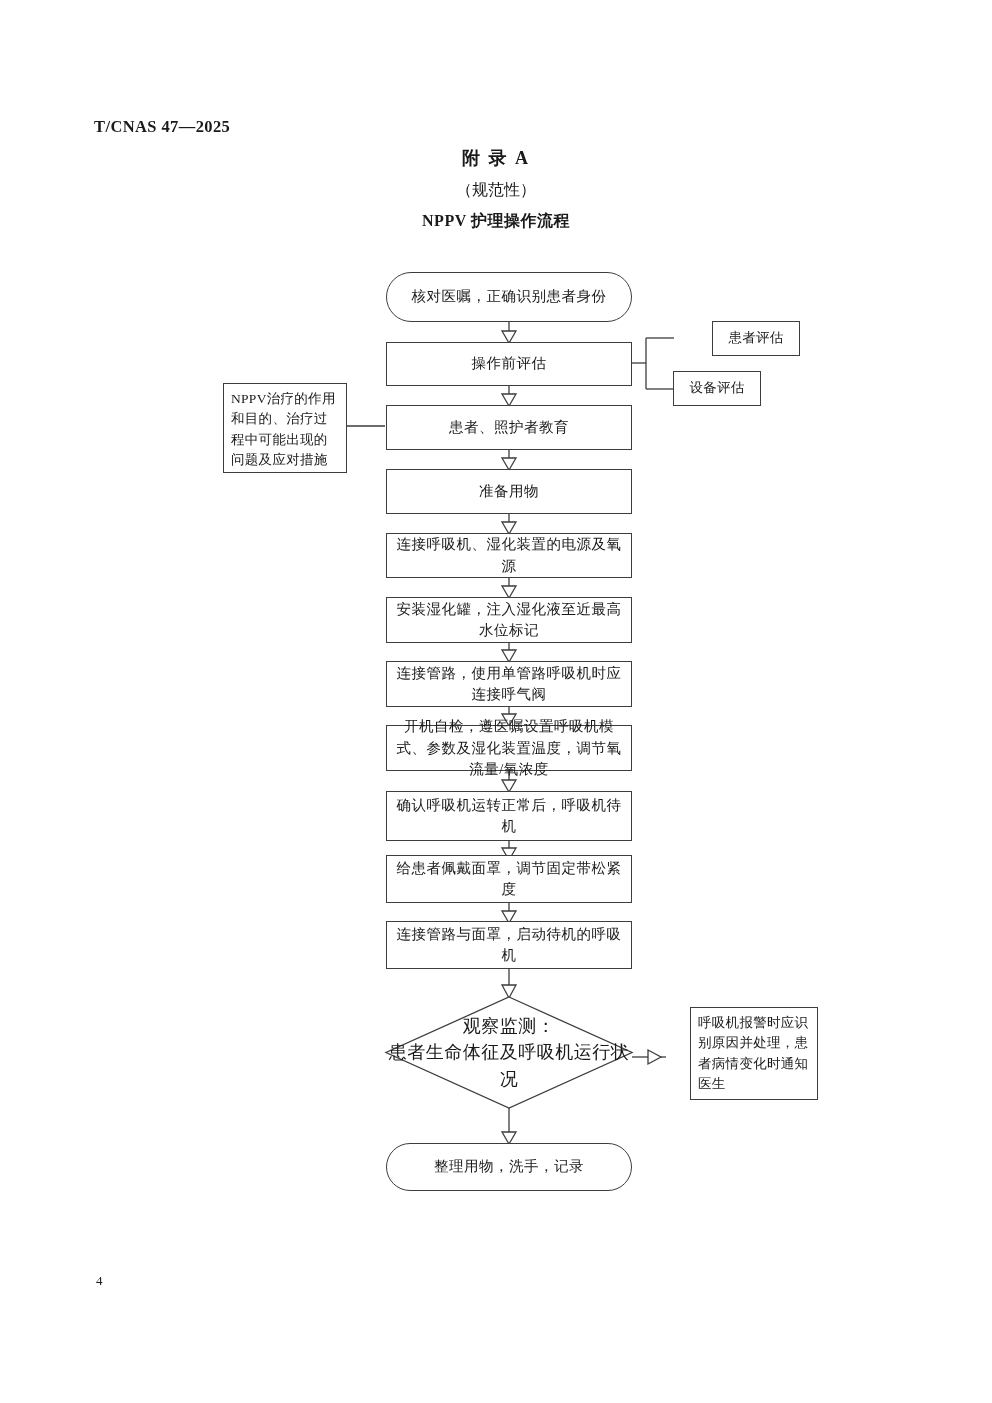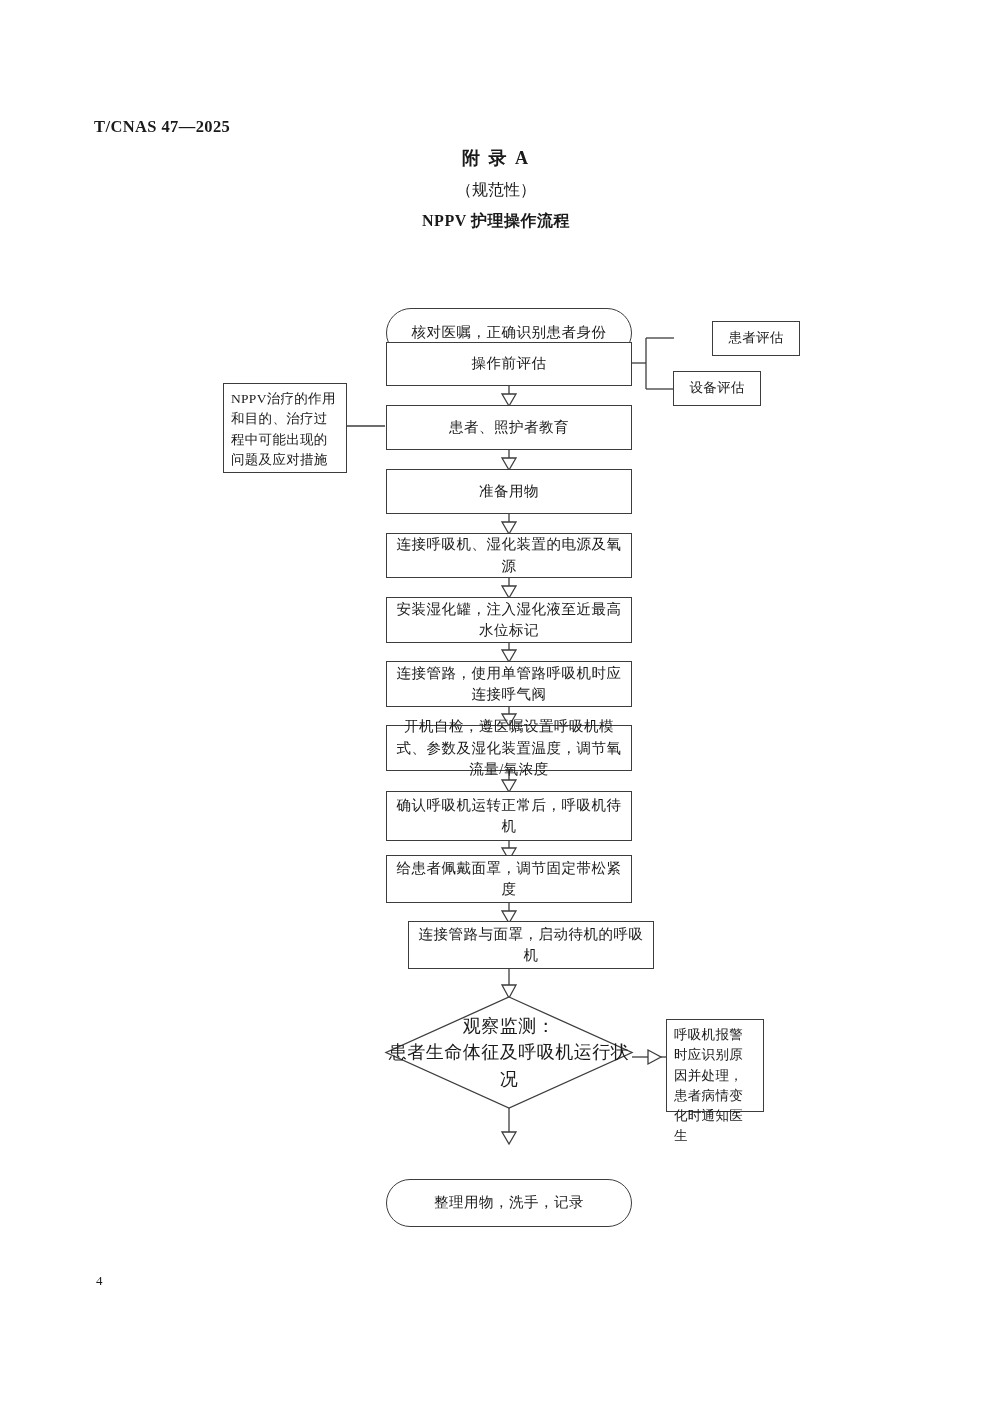--- a/index.html
+++ b/index.html
@@ -62,21 +62,20 @@
     align-items: center;
     justify-content: center;
     text-align: center;
     font-size: 14.5px;
     line-height: 1.45;
     letter-spacing: 0.5px;
     padding: 2px 8px;
   }
   .node.rounded {
     border-radius: 999px;
-    margin-top: 36px;
   }
   .node .txt { display: block; width: 100%; }
 
   
   .note {
     position: absolute;
     box-sizing: border-box;
     border: 1.3px solid #3d3d3d;
     background: #ffffff;
     font-size: 13.5px;
@@ -232,21 +231,21 @@
   </div>
 
   <div class="node" style="left:386px; top:791px; width:246px; height:50px;">
     <span class="txt">确认呼吸机运转正常后，呼吸机待机</span>
   </div>
 
   <div class="node" style="left:386px; top:855px; width:246px; height:48px;">
     <span class="txt">给患者佩戴面罩，调节固定带松紧度</span>
   </div>
 
-  <div class="node" style="left:408px; top:921px; width:246px; height:48px;">
+  <div class="node" style="left:386px; top:921px; width:246px; height:48px;">
     <span class="txt">连接管路与面罩，启动待机的呼吸机</span>
   </div>
 
   <div class="diamond-wrap" style="left:386px; top:997px; width:246px; height:111px;">
     <svg width="246" height="111" viewBox="0 0 246 111">
       <polygon points="123,0 246,55.5 123,111 0,55.5" fill="#ffffff" stroke="#3d3d3d" stroke-width="1.3"></polygon>
     </svg>
     <div class="diamond-label">
       <div>
         <div>观察监测：</div>
@@ -264,19 +263,19 @@
   </div>
 
   <div class="note centered" style="left:673px; top:371px; width:88px; height:35px;">
     <span>设备评估</span>
   </div>
 
   <div class="note" style="left:223px; top:383px; width:124px; height:90px;">
     <span>NPPV治疗的作用和目的、治疗过程中可能出现的问题及应对措施</span>
   </div>
 
-  <div class="note" style="left:666px; top:1007px; width:98px; height:93px;margin-top:12px;">
+  <div class="note" style="left:690px; top:1007px; width:128px; height:93px;">
     <span>呼吸机报警时应识别原因并处理，患者病情变化时通知医生</span>
   </div>
 
   <div class="page-number">4</div>
 
 </div>
 
 </body></html>

